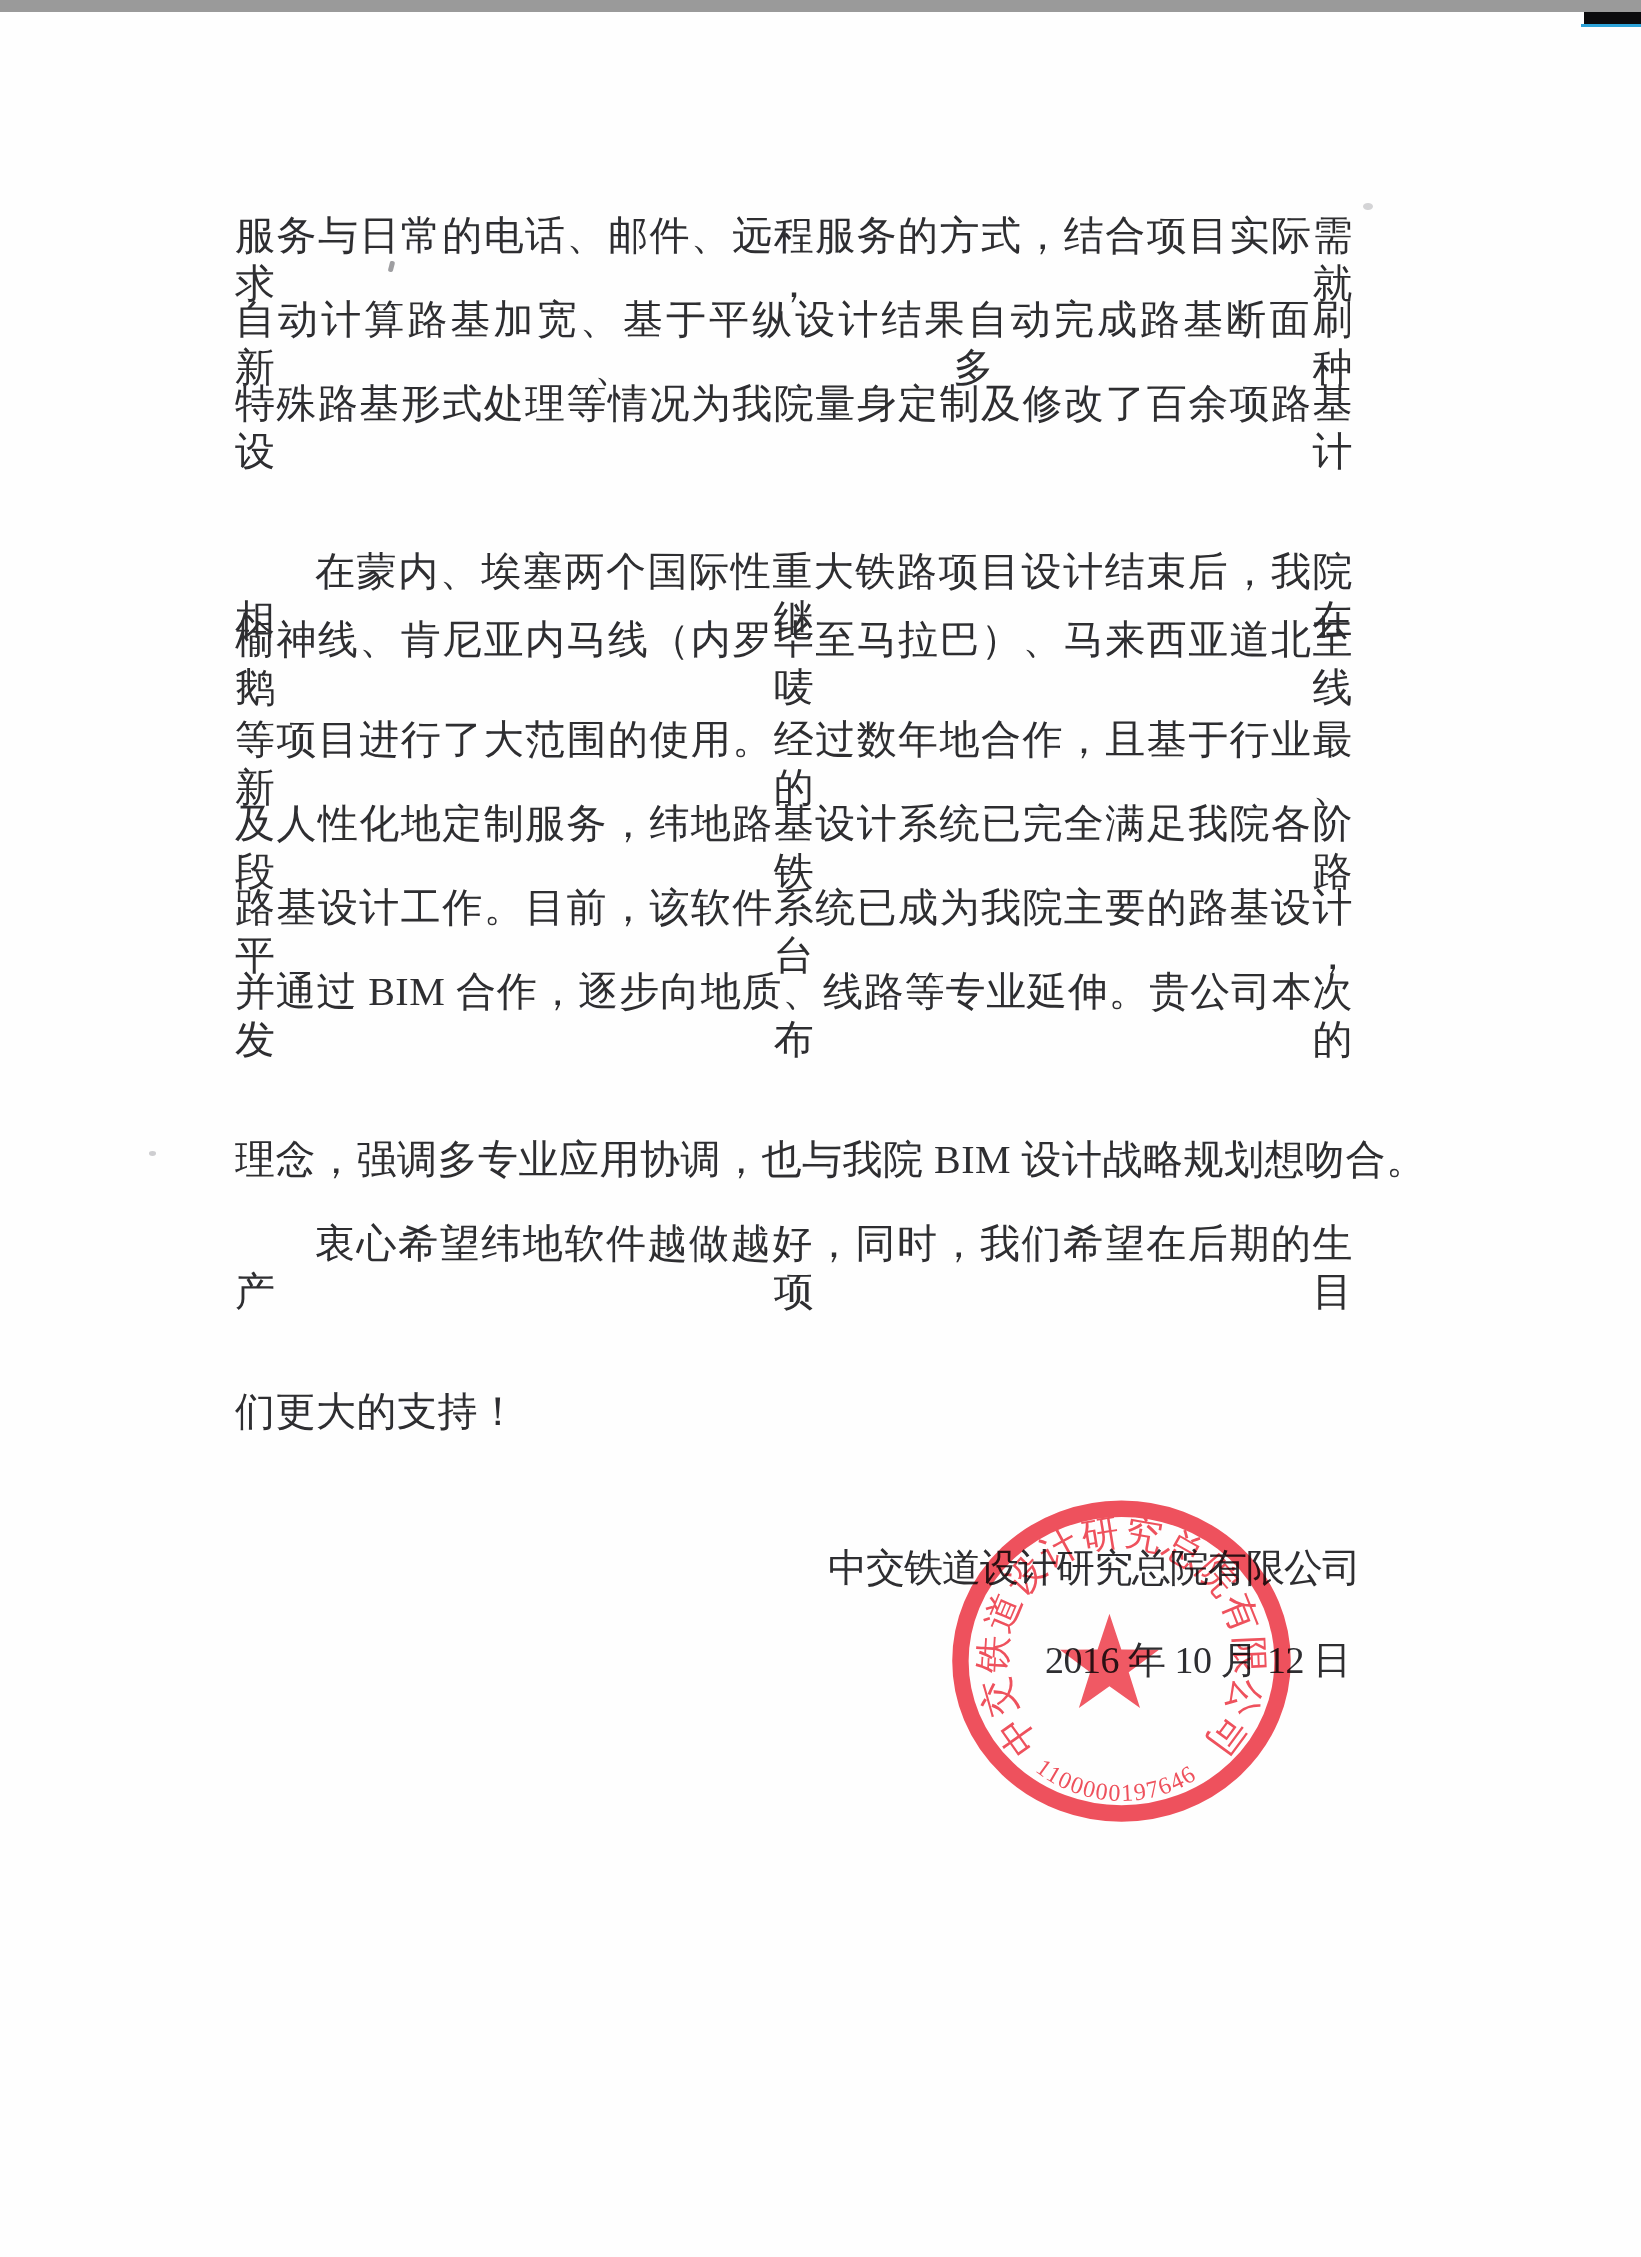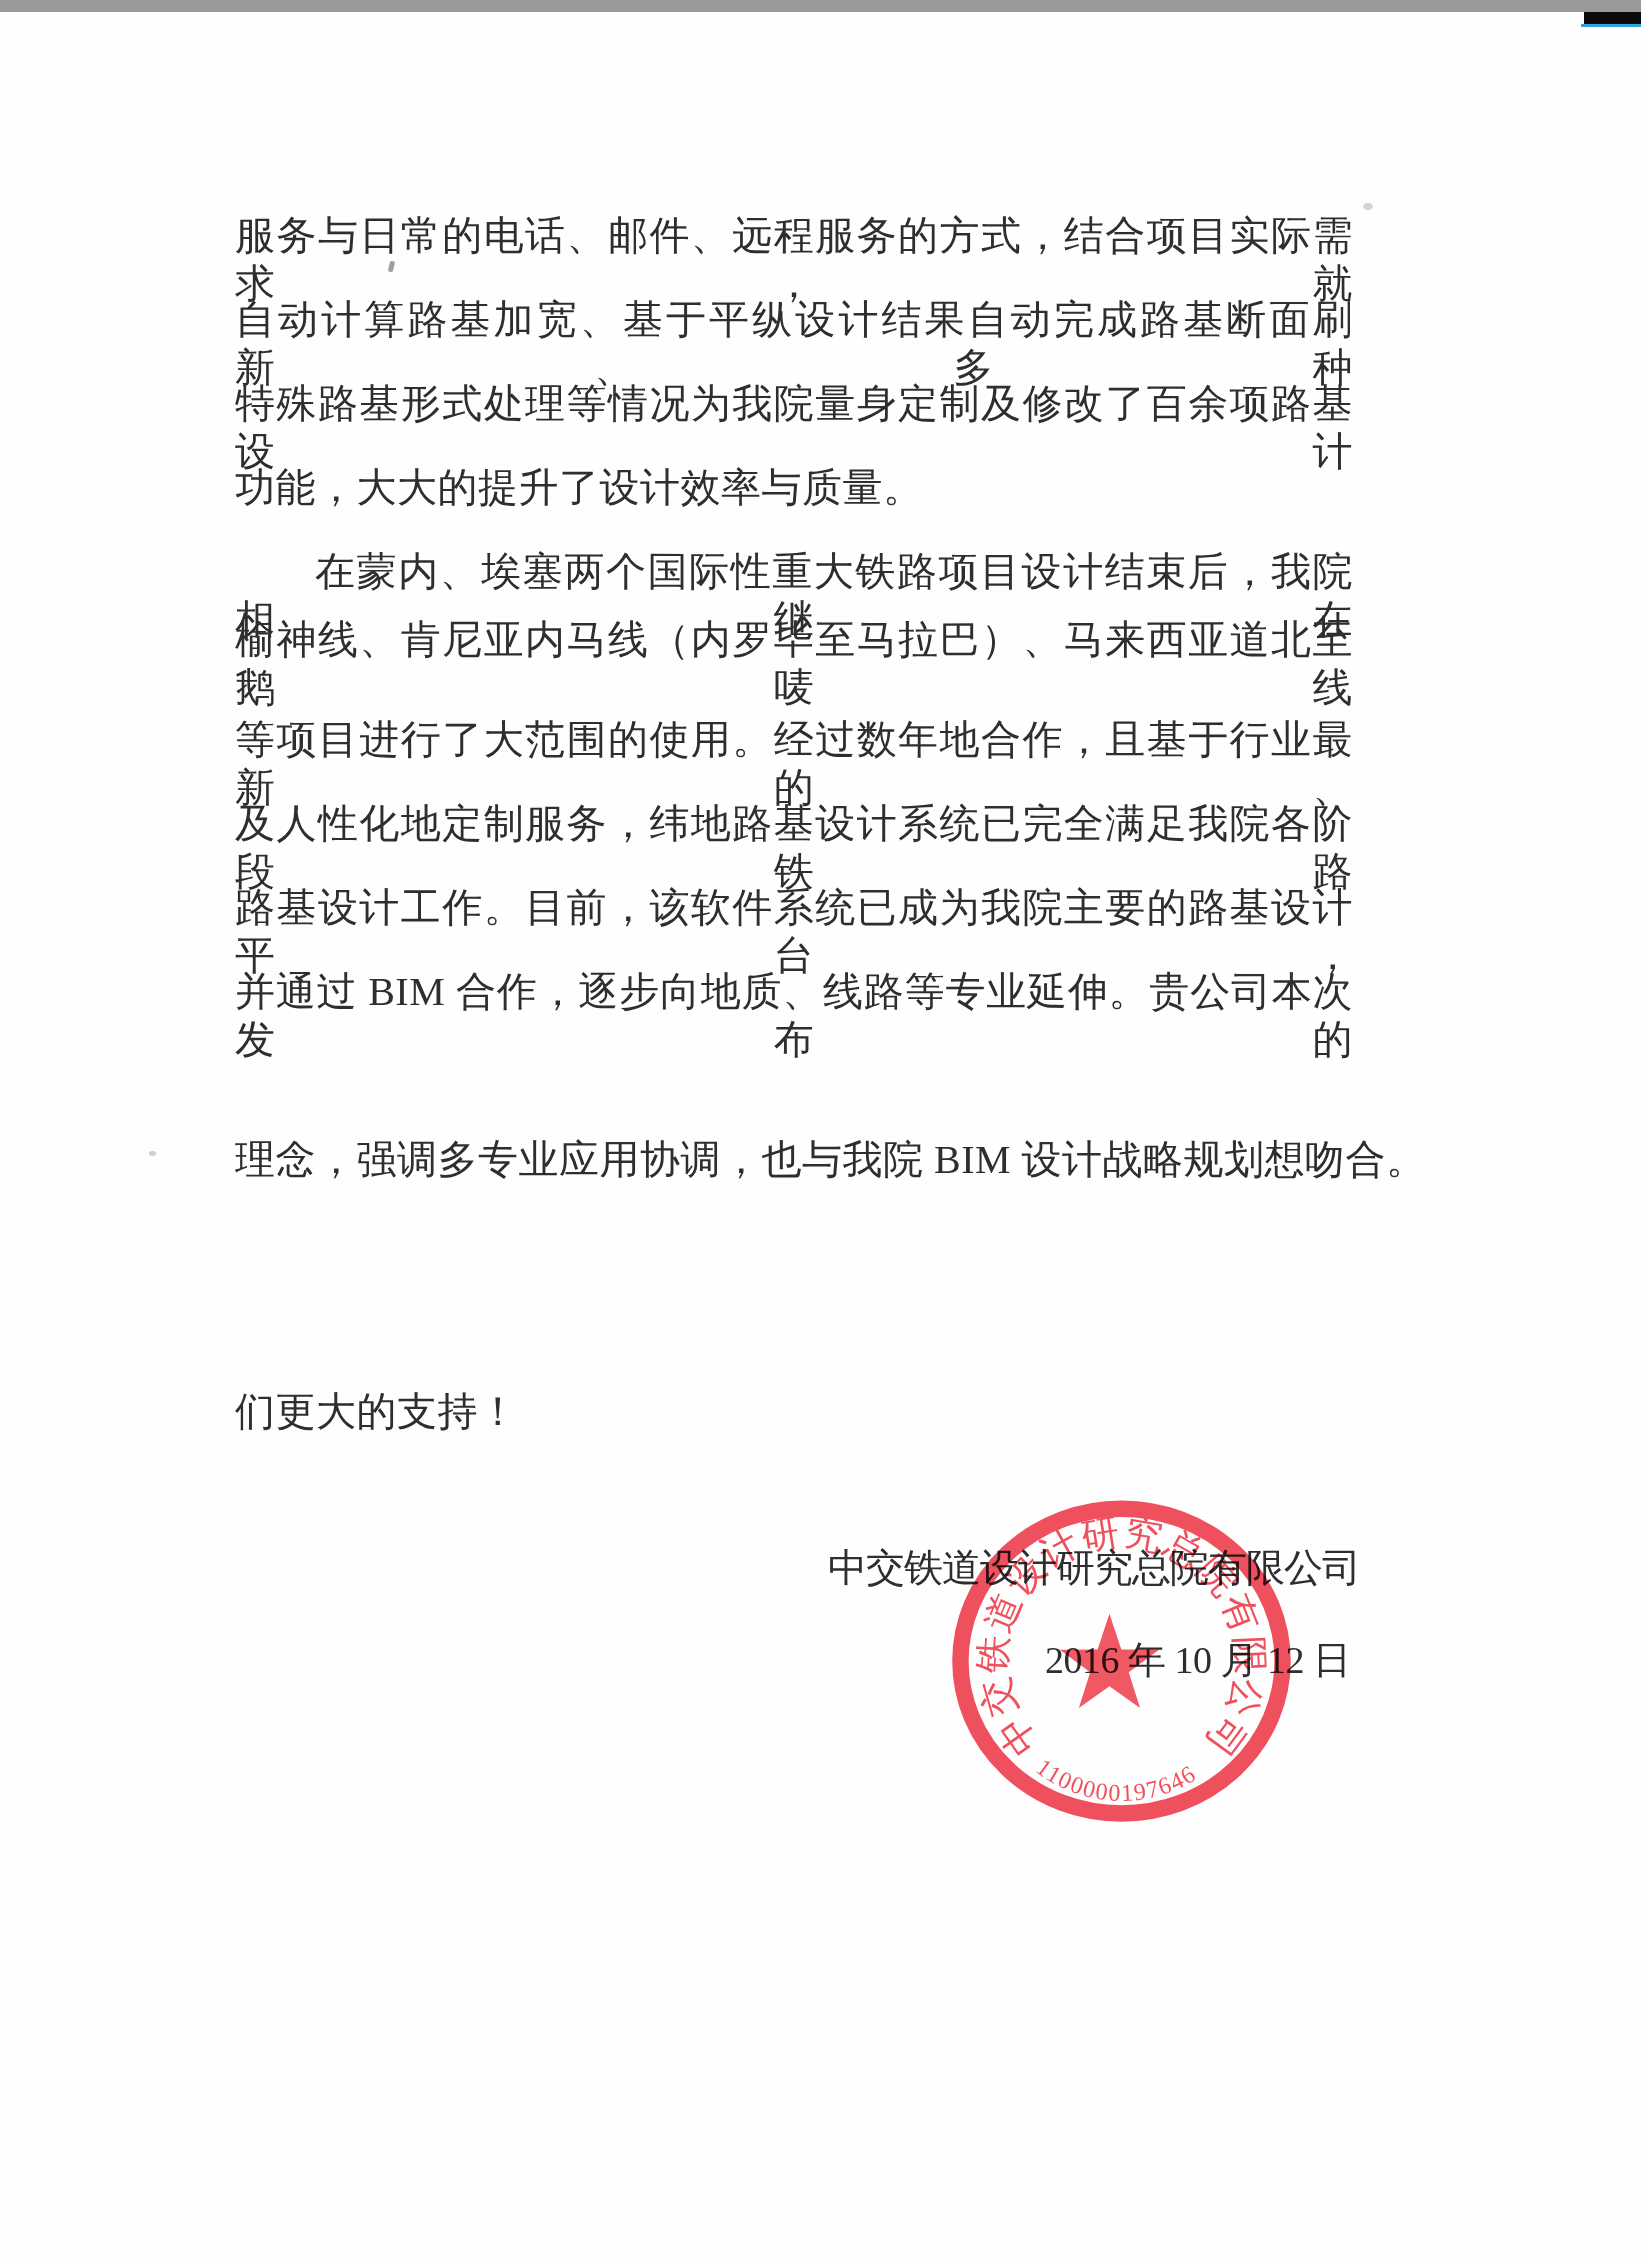--- a/index.html
+++ b/index.html
@@ -55,28 +55,28 @@
 
   <div class="artifact corner-black"></div>
   <div class="artifact corner-blue"></div>
   <div class="artifact speck1"></div>
   <div class="artifact speck2"></div>
   <div class="artifact speck3"></div>
 
   <div class="line l1 just">服务与日常的电话、邮件、远程服务的方式，结合项目实际需求，就</div>
   <div class="line l2 just">自动计算路基加宽、基于平纵设计结果自动完成路基断面刷新、多种</div>
   <div class="line l3 just">特殊路基形式处理等情况为我院量身定制及修改了百余项路基设计</div>
-  <div class="line l4">功能，大大的提升了设计效率与质量。</div>
   <div class="line l5 just ind">在蒙内、埃塞两个国际性重大铁路项目设计结束后，我院相继在</div>
   <div class="line l6 just">榆神线、肯尼亚内马线（内罗毕至马拉巴）、马来西亚道北至鹅唛线</div>
   <div class="line l7 just">等项目进行了大范围的使用。经过数年地合作，且基于行业最新的、</div>
   <div class="line l8 just">及人性化地定制服务，纬地路基设计系统已完全满足我院各阶段铁路</div>
   <div class="line l9 just">路基设计工作。目前，该软件系统已成为我院主要的路基设计平台，</div>
   <div class="line l10 just">并通过 BIM 合作，逐步向地质、线路等专业延伸。贵公司本次发布的</div>
   <div class="line l12">理念，强调多专业应用协调，也与我院 BIM 设计战略规划想吻合。</div>
+  <div class="line l13 just ind">衷心希望纬地软件越做越好，同时，我们希望在后期的生产项目</div>
   <div class="line l15">们更大的支持！</div>
 
   <div class="company">中交铁道设计研究总院有限公司</div>
   <div class="date">2016 年 10 月 12 日</div>
 
   <svg class="seal" viewBox="0 0 353 338">
     <defs>
       <path id="arcTop" d="M 91.6 251.9 A 120 120 0 1 1 261.4 251.9" fill="none"></path>
       <path id="arcBottom" d="M 83.3 278.1 A 145 145 0 0 0 269.7 278.1" fill="none"></path>
     </defs>

